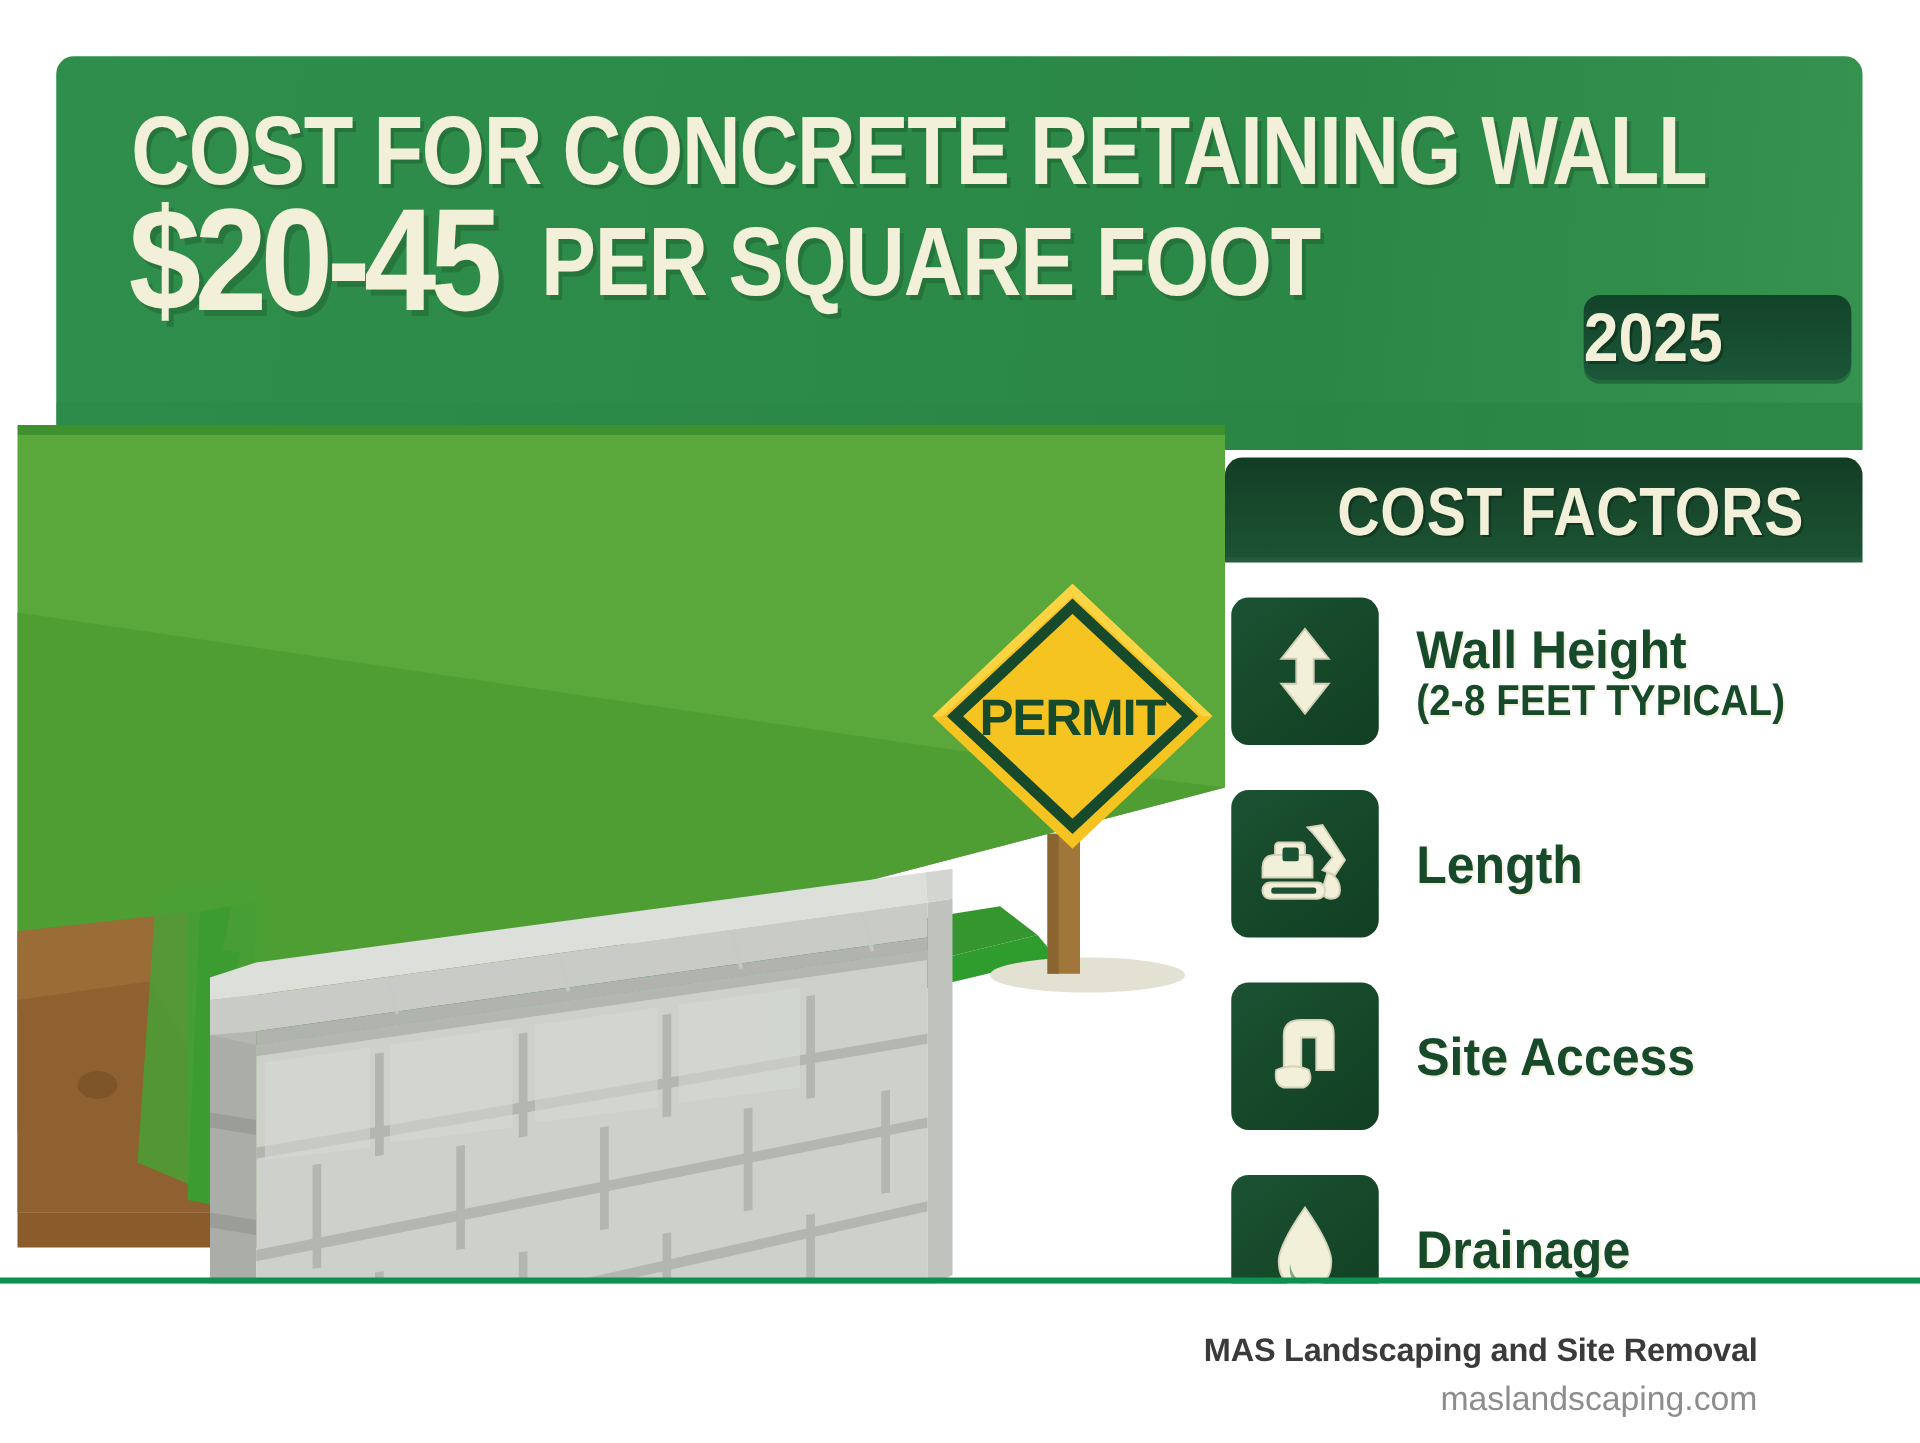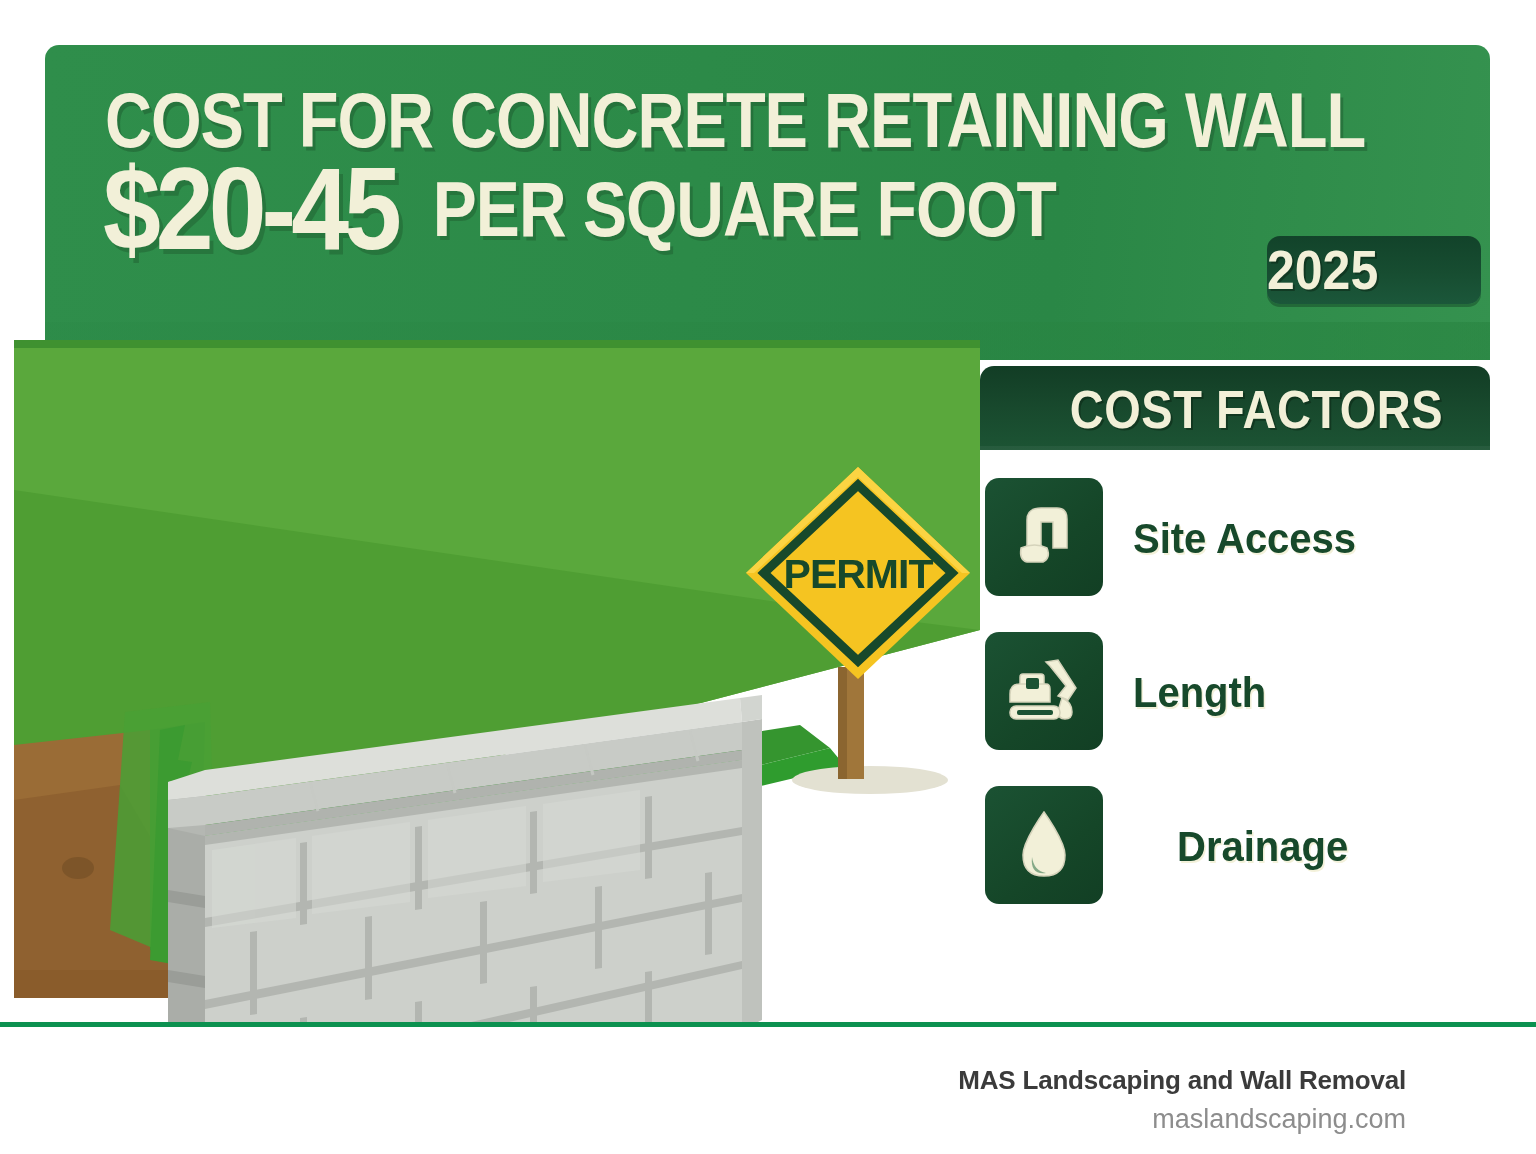--- a/index.html
+++ b/index.html
@@ -93,21 +93,21 @@
     transform:scaleY(1.16); text-shadow:2px 2px 0 rgba(8,30,16,.45);
     white-space:nowrap;
   }
 
   .factors{
     position:absolute; left:985px; top:478px; width:540px;
   }
   .factor{
     display:flex; align-items:center; margin-bottom:36px;
   }
-  .factor:last-child{ margin-bottom:0;gap:44px; }
+  .factor:last-child{ margin-bottom:0; }
   .f-icon{
     width:118px; height:118px; flex:0 0 118px;
     background:linear-gradient(140deg,#1b5233 0%,#154628 60%,#123f24 100%);
     border-radius:14px;
     display:flex; align-items:center; justify-content:center;
   }
   .f-icon svg{ display:block; }
   .f-text{ margin-left:30px; }
   .f-label{
     font-size:40px; font-weight:bold; color:#17492b; line-height:1.05;
@@ -330,75 +330,86 @@
       <text x="128" y="133" font-family="Liberation Sans, sans-serif" font-size="41" font-weight="bold" fill="#17492b" text-anchor="middle" style="letter-spacing:-1px;">PERMIT</text>
     </svg>
   </div>
 
   <div class="cf-panel">
     <span class="cf-title">COST FACTORS</span>
   </div>
 
   <div class="factors">
 
+    <div class="factor">
+      <div class="f-icon">
+        <svg width="54" height="72" viewBox="0 0 54 72">
+          <polygon points="27,2 46,26 34,26 34,46 46,46 27,70 8,46 20,46 20,26 8,26" fill="#f2f0d8" stroke="#cfcdb4" stroke-width="1.5"></polygon>
+        </svg>
+      </div>
+      <div class="f-text">
+        <div class="f-label">Wall Height</div>
+        <div class="f-sub">(2-8 FEET TYPICAL)</div>
+      </div>
+    </div>
+
+    <div class="factor">
+      <div class="f-icon">
+        <svg width="76" height="66" viewBox="0 0 76 66">
+          <g fill="#f2f0d8" stroke="#d5d3bb" stroke-width="1.5">
+
+            <path d="M40 4 L52 2 L70 30 L62 42 L52 38 L60 28 L44 8 Z"></path>
+
+            <path d="M56 40 q10 4 10 14 q0 7 -7 7 q-7 0 -7 -8 Z"></path>
+
+            <rect x="14" y="16" width="24" height="18" rx="3"></rect>
+
+            <path d="M4 36 q0 -10 10 -10 L40 26 q4 0 4 5 L44 44 L4 44 Z"></path>
+
+            <rect x="4" y="48" width="50" height="13" rx="6"></rect>
+          </g>
+          <rect x="11" y="52" width="36" height="5" rx="2" fill="#1b5233"></rect>
+          <rect x="20" y="20" width="13" height="11" rx="2" fill="#1b5233"></rect>
+        </svg>
+      </div>
+      <div class="f-text">
+        <div class="f-label">Length</div>
+      </div>
+    </div>
 
     <div class="factor">
       <div class="f-icon">
         <svg width="70" height="66" viewBox="0 0 70 66">
           <g fill="#f2f0d8" stroke="#d5d3bb" stroke-width="1.5">
             <path d="M18 16 q0 -12 14 -12 L48 4 q10 0 10 11 L58 44 L44 44 L44 18 L32 18 L32 44 L18 44 Z"></path>
             <path d="M12 44 q14 -6 26 0 q4 10 -4 14 L18 58 q-8 -2 -6 -14 Z"></path>
           </g>
         </svg>
       </div>
       <div class="f-text">
         <div class="f-label">Site Access</div>
       </div>
     </div>
 
     <div class="factor">
       <div class="f-icon">
-        <svg width="76" height="66" viewBox="0 0 76 66">
-          <g fill="#f2f0d8" stroke="#d5d3bb" stroke-width="1.5">
-
-            <path d="M40 4 L52 2 L70 30 L62 42 L52 38 L60 28 L44 8 Z"></path>
-
-            <path d="M56 40 q10 4 10 14 q0 7 -7 7 q-7 0 -7 -8 Z"></path>
-
-            <rect x="14" y="16" width="24" height="18" rx="3"></rect>
-
-            <path d="M4 36 q0 -10 10 -10 L40 26 q4 0 4 5 L44 44 L4 44 Z"></path>
-
-            <rect x="4" y="48" width="50" height="13" rx="6"></rect>
-          </g>
-          <rect x="11" y="52" width="36" height="5" rx="2" fill="#1b5233"></rect>
-          <rect x="20" y="20" width="13" height="11" rx="2" fill="#1b5233"></rect>
-        </svg>
-      </div>
-      <div class="f-text">
-        <div class="f-label">Length</div>
-      </div>
-    </div>
-
-    <div class="factor">
-      <div class="f-icon">
         <svg width="54" height="72" viewBox="0 0 54 72">
           <path d="M27 3 C27 3 6 32 6 46 q0 21 21 21 q21 0 21 -21 C48 32 27 3 27 3 Z" fill="#f2f0d8" stroke="#d5d3bb" stroke-width="1.5"></path>
           <path d="M15 48 q2 14 14 16 q-16 2 -14 -16 Z" fill="#2c6f45" opacity=".55"></path>
         </svg>
       </div>
       <div class="f-text">
         <div class="f-label">Drainage</div>
       </div>
     </div>
 
   </div>
 
   <div class="divider"></div>
   <div class="footer">
     <div class="brand-block">
-      <div class="brand-name">MAS Landscaping and Wall Removal</div>
+      <div class="brand-name">MAS Landscaping and Site Removal</div>
       <div class="brand-url">maslandscaping.com</div>
     </div>
 
   </div>
 
 </div>
 
 </body></html>

